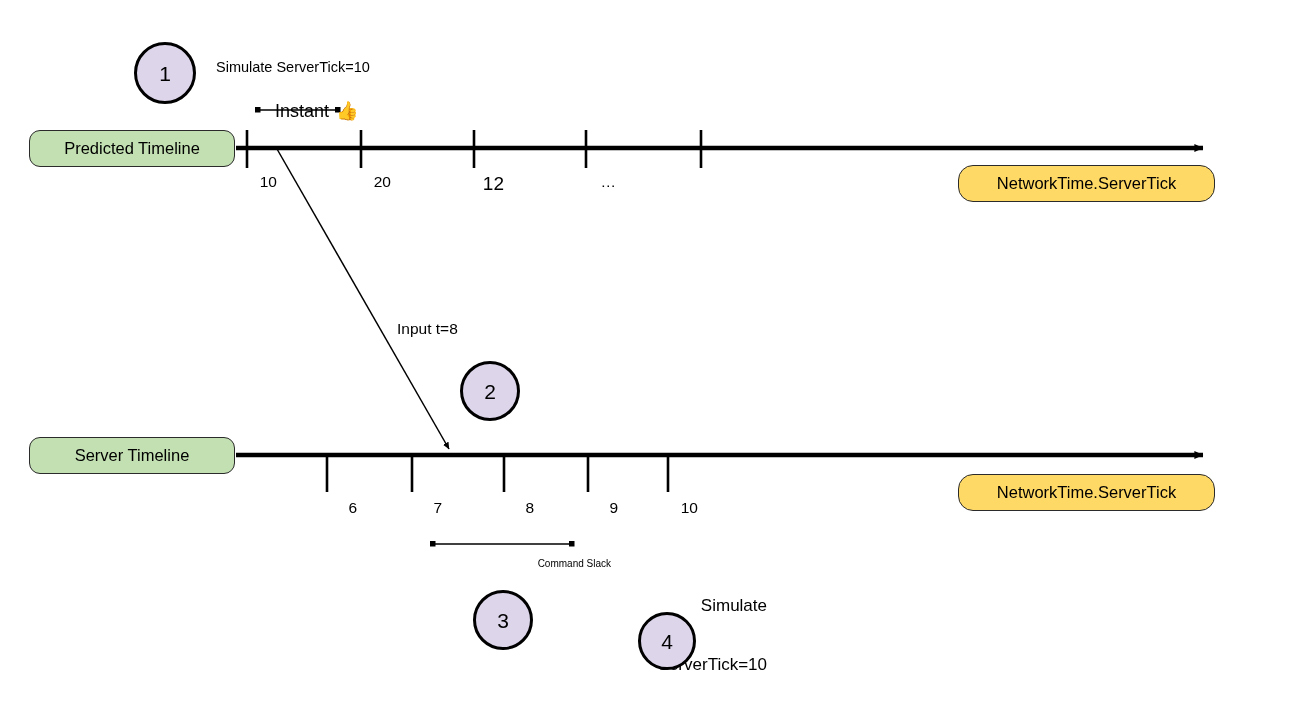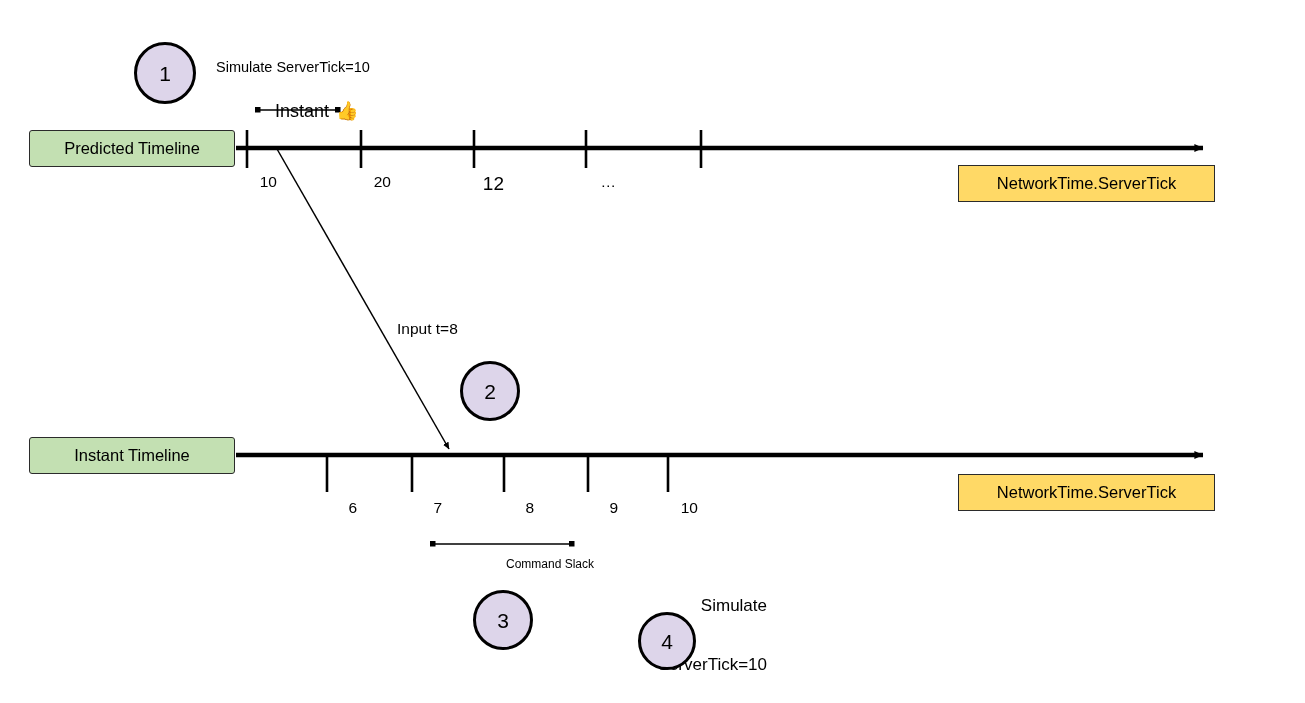--- a/index.html
+++ b/index.html
@@ -17,35 +17,35 @@
     height: 703px;
     background: #ffffff;
     overflow: hidden;
   }
   .abs { position: absolute; }
 
   
   .tl-box {
     box-sizing: border-box;
     border: 1.6px solid #2b2b2b;
-    border-radius: 3px;
+    border-radius: 11px;
     display: flex;
     align-items: center;
     justify-content: center;
     font-size: 16.5px;
     line-height: 1;
     color: #000;
     white-space: nowrap;
   }
 
   
   .badge {
     box-sizing: border-box;
     border: 1.6px solid #2b2b2b;
-    border-radius: 0;
+    border-radius: 15px;
     display: flex;
     align-items: center;
     justify-content: center;
     font-size: 16.5px;
     line-height: 1;
     color: #000;
     white-space: nowrap;
   }
 
   
@@ -136,42 +136,42 @@
   <div class="abs anno anno-c" style="left:217px; top:173px; width:60px; font-size:15.5px;">10</div>
   <div class="abs anno anno-c" style="left:331px; top:173px; width:60px; font-size:15.5px;">20</div>
   <div class="abs anno anno-c" style="left:444px; top:173px; width:60px; font-size:19px;">12</div>
   <div class="abs anno anno-c" style="left:556px; top:173px; width:60px; font-size:15.5px;">…</div>
 
   <div class="abs badge" style="left:958px; top:165px; width:257px; height:37px; background:#ffd966;">
     <span>NetworkTime.ServerTick</span>
   </div>
 
   <div class="abs tl-box" style="left:29px; top:437px; width:206px; height:37px; background:#c3e0b2;">
-    <span>Instant Timeline</span>
+    <span>Server Timeline</span>
   </div>
 
   <div class="abs anno anno-c" style="left:297px; top:499px; width:60px; font-size:15.5px;">6</div>
   <div class="abs anno anno-c" style="left:382px; top:499px; width:60px; font-size:15.5px;">7</div>
   <div class="abs anno anno-c" style="left:474px; top:499px; width:60px; font-size:15.5px;">8</div>
   <div class="abs anno anno-c" style="left:558px; top:499px; width:60px; font-size:15.5px;">9</div>
   <div class="abs anno anno-c" style="left:638px; top:499px; width:60px; font-size:15.5px;">10</div>
 
   <div class="abs badge" style="left:958px; top:474px; width:257px; height:37px; background:#ffd966;">
     <span>NetworkTime.ServerTick</span>
   </div>
 
   <div class="abs anno" style="left:216px; top:43px; font-size:14.5px;margin-top:16px;">Simulate ServerTick=10</div>
 
   <div class="abs anno" style="left:255px; top:80px; font-size:18px;">
     <span>Instant</span><span style="padding-left:7px;">👍</span>
   </div>
 
   <div class="abs anno" style="left:397px; top:320px; font-size:15.5px;">Input t=8</div>
 
-  <div class="abs anno anno-c" style="left:394px; top:558px; width:200px; font-size:12px;">Command Slack</div>
+  <div class="abs anno anno-c" style="left:411px; top:558px; width:200px; font-size:10px;">Command Slack</div>
 
   <div class="abs anno anno-c" style="left:567px; top:557px; width:200px; font-size:17px;">
     <div>Simulate</div>
     <div>ServerTick=10</div>
   </div>
 
   <div class="abs num-circle" style="left:134px; top:42px; width:62px; height:62px; background:#ddd5ea;">
     <span>1</span>
   </div>
 

